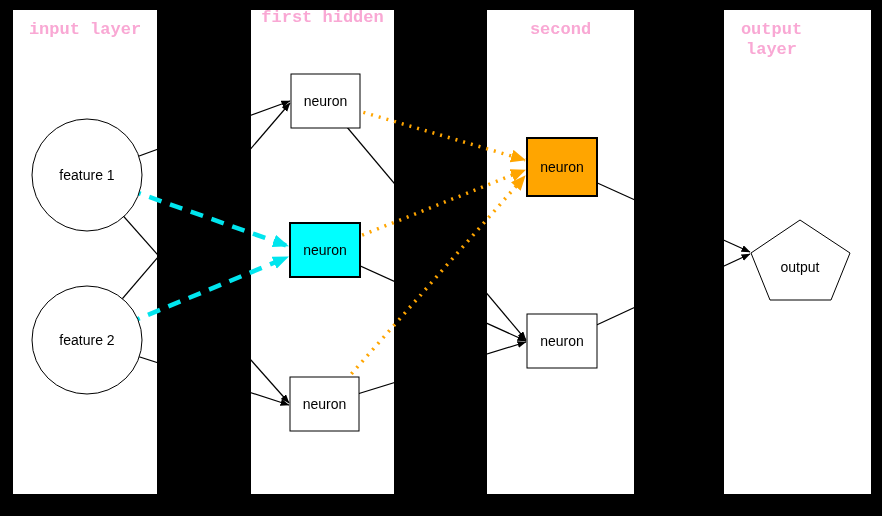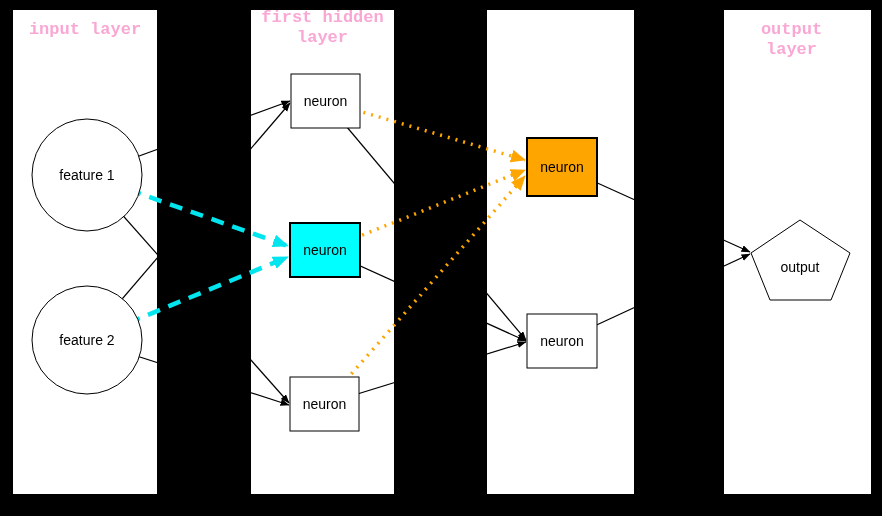--- a/index.html
+++ b/index.html
@@ -94,21 +94,21 @@
         <text x="562" y="346" class="node-label">neuron</text>
         <text x="800" y="272" class="node-label">output</text>
       </g>
   </svg>
   <div id="titles-overlay">
       <div class="panel-title" style="left: 13px; top: 20px; width: 144px;">
         <div>input layer</div>
       </div>
       <div class="panel-title" style="left: 251px; top: 8px; width: 143px;">
         <div>first hidden</div>
-        <div>layer</div>
       </div>
       <div class="panel-title" style="left: 487px; top: 20px; width: 147px;">
+        <div>second</div>
       </div>
-      <div class="panel-title" style="left: 732px; top: 20px; width: 119px;">
+      <div class="panel-title" style="left: 712px; top: 20px; width: 119px;">
         <div>output layer</div>
       </div>
     </div>
 </div>
 
 </body></html>

